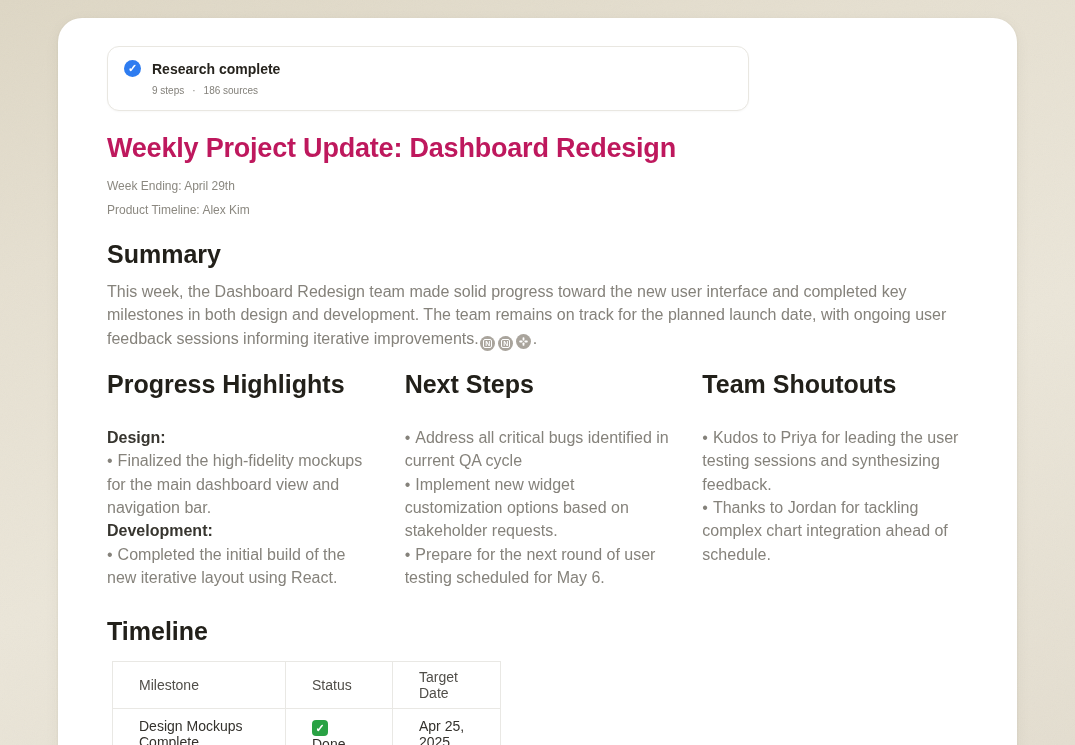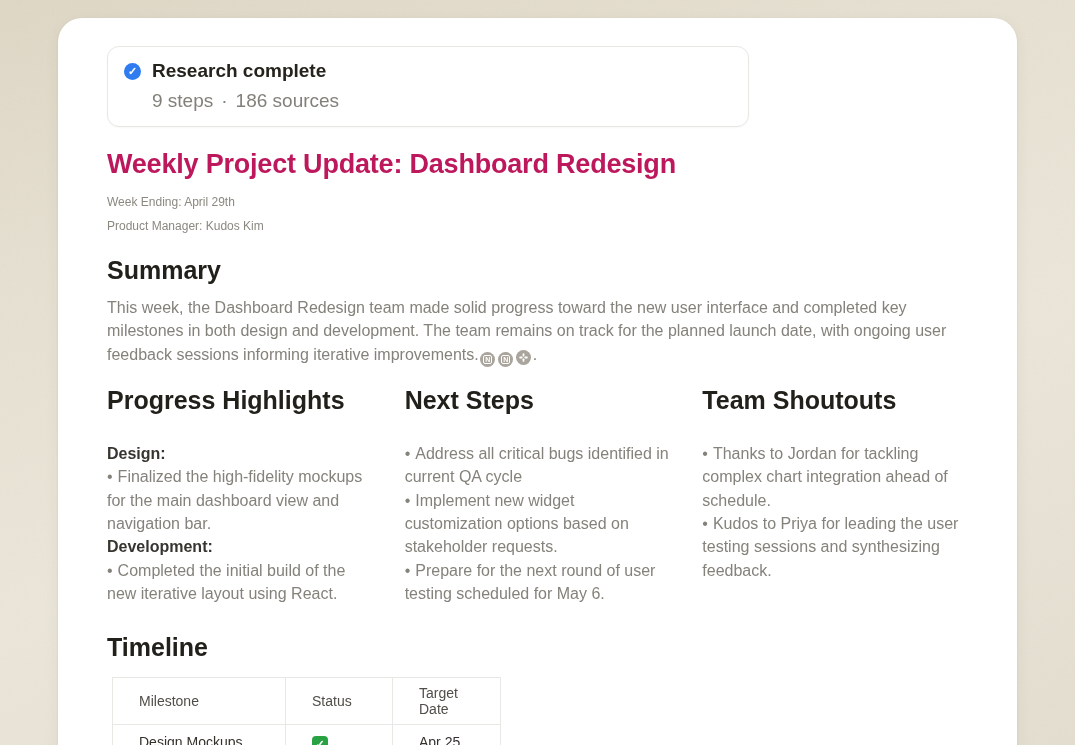--- a/index.html
+++ b/index.html
@@ -35,24 +35,24 @@
     box-shadow: 0 1px 2px rgba(0,0,0,0.03);
     padding: 13px 16px 14px;
   }
   .rc-top { display: flex; align-items: center; gap: 11px; }
   .check-circle {
     width: 17px; height: 17px; border-radius: 50%;
     background: #2e7cf0; color: #fff;
     display: inline-flex; align-items: center; justify-content: center;
     font-size: 11px; font-weight: 700; flex: 0 0 auto;
   }
-  .rc-title { font-size: 19px; font-weight: 700; color: #26231d; }
+  .rc-title { font-size: 14px; font-weight: 700; color: #26231d; }
   .rc-meta {
     margin-left: 28px; margin-top: 8px;
-    font-size: 19px; color: #83807a;
+    font-size: 10px; color: #83807a;
     display: flex; gap: 8px; align-items: center;
   }
 
   h1.doc-title {
     margin-top: 22px;
     font-size: 27px; font-weight: 700; letter-spacing: -0.2px;
     color: #be185d; line-height: 30px;
   }
   .doc-meta { margin-top: 12px; }
   .doc-meta p { font-size: 12px; color: #8b8880; line-height: 23.5px; }
@@ -138,21 +138,21 @@
       <span>9 steps</span>
       <span>·</span>
       <span>186 sources</span>
     </div>
   </div>
 
   <h1 class="doc-title">Weekly Project Update: Dashboard Redesign</h1>
 
   <div class="doc-meta">
     <p>Week Ending: April 29th</p>
-    <p>Product Manager: Kudos Kim</p>
+    <p>Product Timeline: Alex Kim</p>
   </div>
 
   <div class="summary-section">
     <h2 class="section-heading">Summary</h2>
     <p class="summary-text"><span>This week, the Dashboard Redesign team made solid progress toward the new user interface and completed key milestones in both design and development. The team remains on track for the planned launch date, with ongoing user feedback sessions informing iterative improvements.</span><span class="citation">
           <span class="n-glyph">N</span>
         </span><span class="citation">
           <span class="n-glyph">N</span>
         </span><span class="citation">
           <svg width="9" height="9" viewBox="0 0 9 9" fill="#fff">
@@ -178,22 +178,22 @@
       <h2 class="section-heading">Next Steps</h2>
       <div class="col-body">
         <div class="col-item"><span class="marker">•</span><span>Address all critical bugs identified in current QA cycle</span></div>
         <div class="col-item"><span class="marker">•</span><span>Implement new widget customization options based on stakeholder requests.</span></div>
         <div class="col-item"><span class="marker">•</span><span>Prepare for the next round of user testing scheduled for May 6.</span></div>
       </div>
     </div>
     <div class="col">
       <h2 class="section-heading">Team Shoutouts</h2>
       <div class="col-body">
+        <div class="col-item"><span class="marker">•</span><span>Kudos to Priya for leading the user testing sessions and synthesizing feedback.</span></div>
         <div class="col-item"><span class="marker">•</span><span>Thanks to Jordan for tackling complex chart integration ahead of schedule.</span></div>
-        <div class="col-item"><span class="marker">•</span><span>Kudos to Priya for leading the user testing sessions and synthesizing feedback.</span></div>
       </div>
     </div>
   </div>
 
   <div class="timeline-section">
     <h2 class="section-heading">Timeline</h2>
     <table class="timeline-table">
       <thead>
         <tr>
           <th class="col-milestone">Milestone</th>

